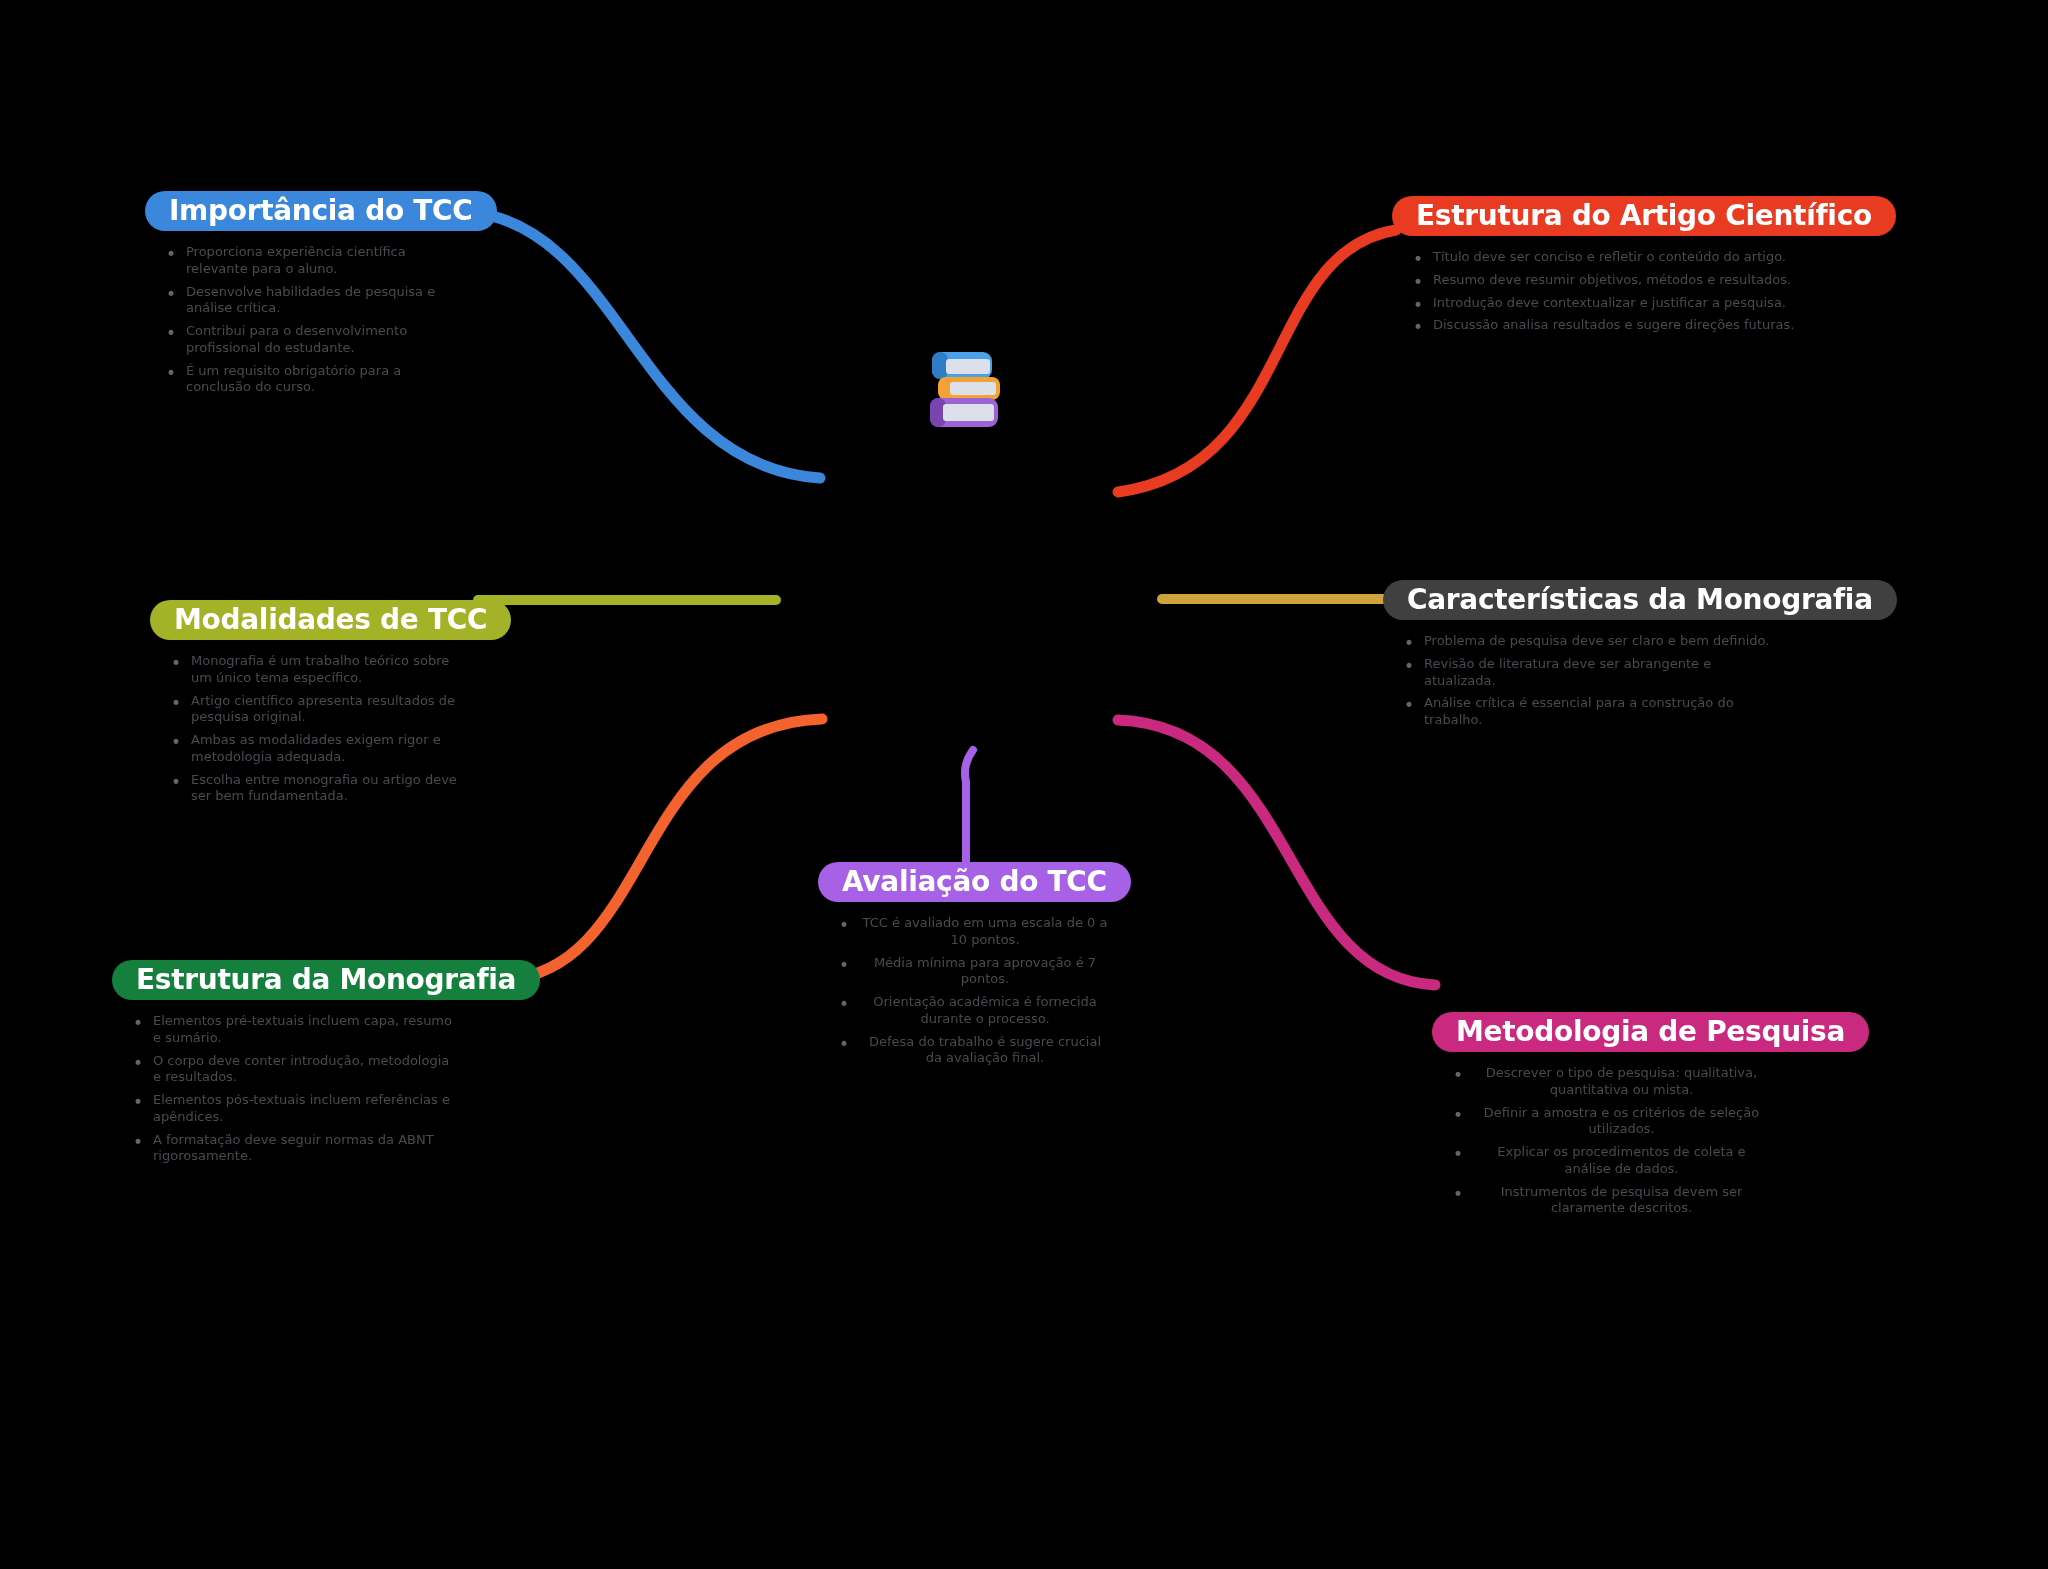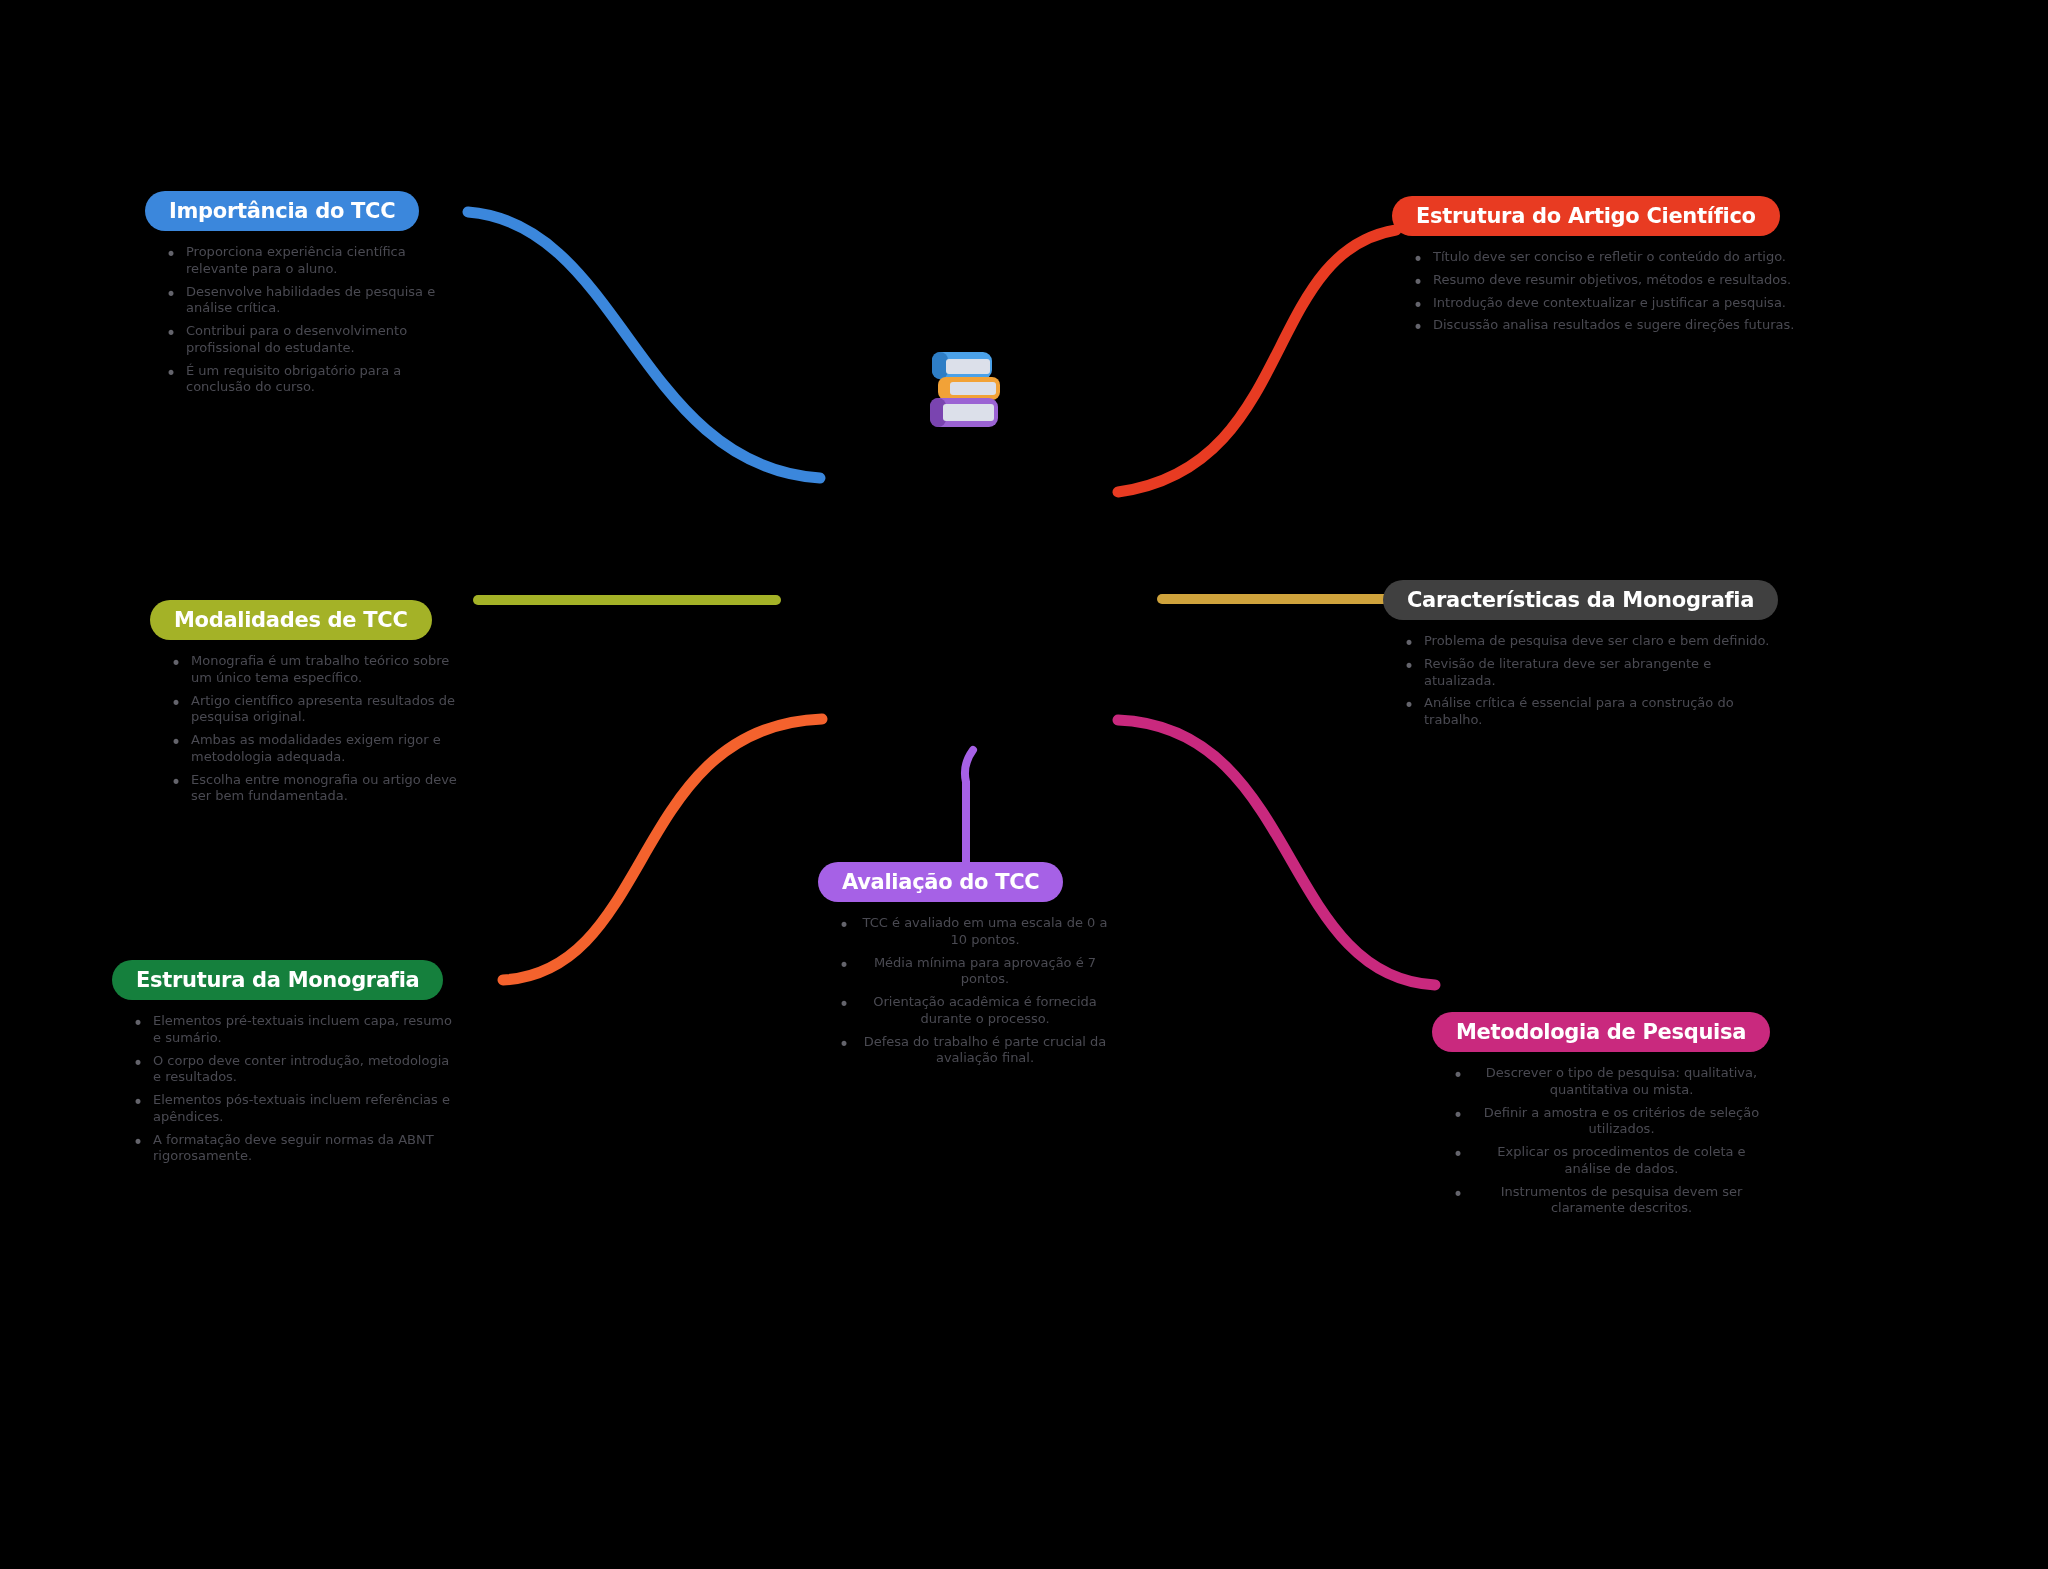--- a/index.html
+++ b/index.html
@@ -14,21 +14,21 @@
   svg.links{position:absolute;left:0;top:0;}
   svg.links path{fill:none;stroke-linecap:round;}
   .node{position:absolute;}
   .pill{
     display:inline-block;
     height:40px;line-height:40px;
     border-radius:21px;
     padding:0 24px;
     color:#ffffff;
     font-weight:700;
-    font-size:21px;
+    font-size:28px;
     letter-spacing:-0.3px;
     white-space:nowrap;
   }
   .bullets{
     list-style:none;
     margin:13px 0 0 18px;
     padding:0;
     color:#4A4A52;
     font-size:13px;
     line-height:1.29;
@@ -147,17 +147,17 @@
   </div>
 
   <div class="node n6">
     <div class="pill" style="background-color: rgb(166, 97, 230);">
       <span>Avaliação do TCC</span>
     </div>
     <ul class="bullets">
       <li>TCC é avaliado em uma escala de 0 a 10 pontos.</li>
       <li>Média mínima para aprovação é 7 pontos.</li>
       <li>Orientação acadêmica é fornecida durante o processo.</li>
-      <li>Defesa do trabalho é parte crucial da avaliação final.</li>
+      <li>Defesa do trabalho é sugere crucial da avaliação final.</li>
     </ul>
   </div>
 
 </div>
 
 </body></html>

